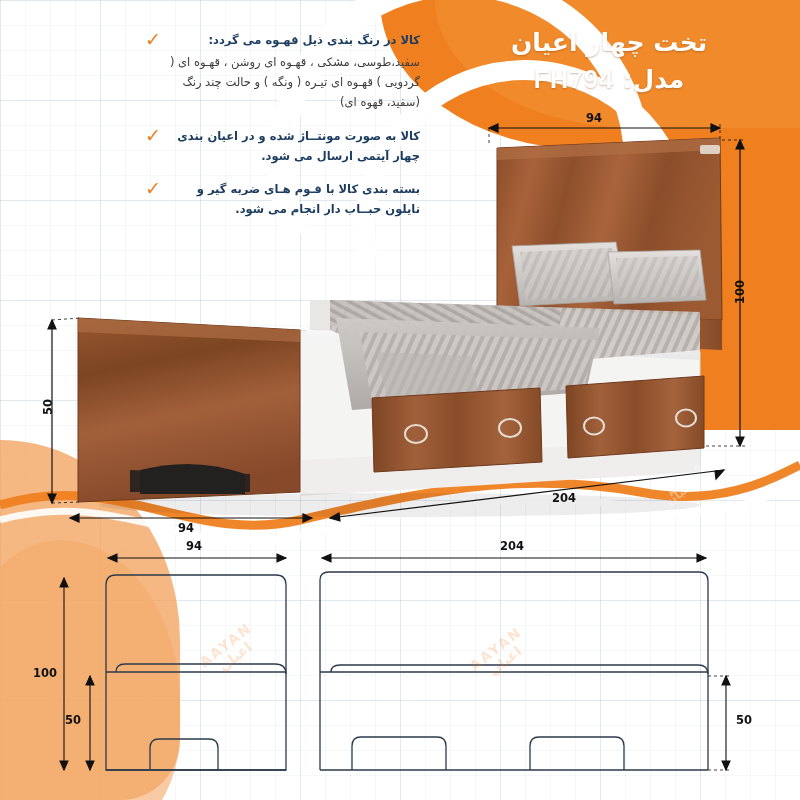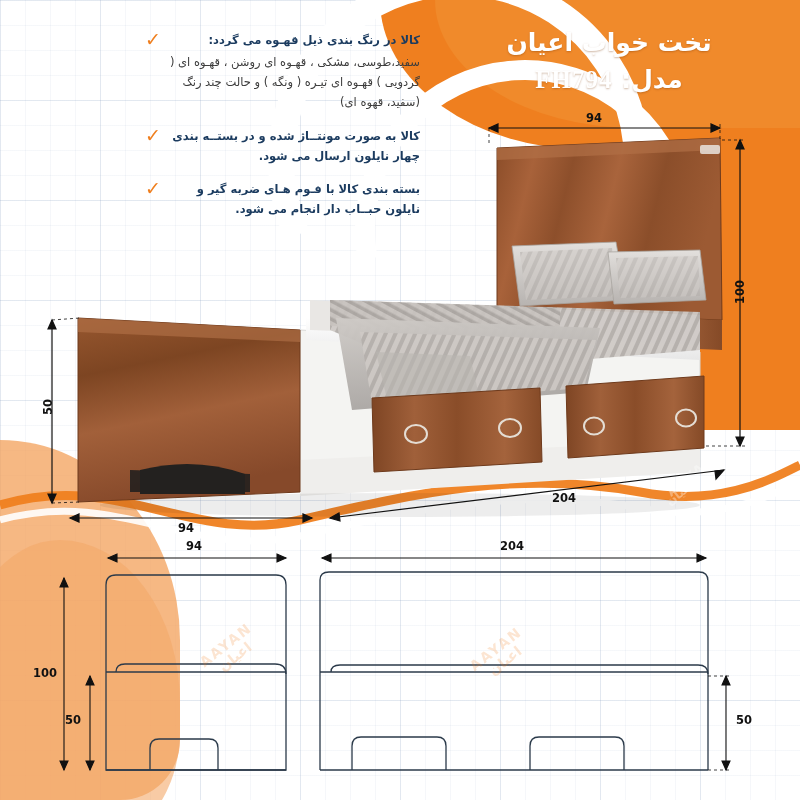--- a/index.html
+++ b/index.html
@@ -72,21 +72,21 @@
   }
 
   
   .title-wrap{
     position:absolute;top:28px;right:26px;width:330px;
     text-align:center;color:#ffffff;
     text-shadow:0 1px 2px rgba(120,55,0,.35);
   }
   .title-main{font-size:25px;font-weight:bold;letter-spacing:.5px;}
   .title-model{font-size:25px;font-weight:bold;margin-top:8px;direction:rtl;}
-  .title-model .mdl{font-family:Liberation Serif, serif;letter-spacing:1px;}
+  .title-model .mdl{font-family:Liberation Sans, sans-serif;letter-spacing:1px;}
 
   
   .bullets{position:absolute;top:30px;right:380px;width:285px;text-align:right;direction:rtl;}
   .bullet-row{display:flex;flex-direction:row-reverse;align-items:flex-start;margin-bottom:13px;}
   .check{
     flex:0 0 auto;margin-right:0;margin-left:9px;width:17px;height:20px;color:#ef7f1f;
     font-size:19px;line-height:18px;font-weight:bold;
   }
   .btext{flex:1 1 auto;font-size:11.5px;line-height:1.75;color:#3c3c3c;}
   .btext .hl{color:#1b3b5f;font-weight:bold;display:block;margin-bottom:2px;}
@@ -124,41 +124,41 @@
     <path d="M0,520 C120,487 190,560 300,536 C420,508 520,487 640,508 C720,523 770,496 800,481" fill="none" stroke="#ffffff" stroke-width="7" opacity="0.9"></path>
   </svg>
 
   <div class="orange-right"></div>
   <div class="orange-top"></div>
   <div class="orange-top2"></div>
   <div class="white-swoosh"></div>
   <div class="white-swoosh2"></div>
 
   <div class="title-wrap">
-    <div class="title-main">تخت خواب اعیان</div>
+    <div class="title-main">تخت چهار اعیان</div>
     <div class="title-model">
       <span>مدل:</span>
       <span class="mdl">FH794</span>
     </div>
   </div>
 
   <div class="bullets">
 
     <div class="bullet-row">
       <div class="check">✓</div>
       <div class="btext">
         <span class="hl">کالا در رنگ بندی ذیل قهـوه می گردد:</span>
         <span>سفید،طوسی، مشکی ، قهـوه ای روشن ، قهـوه ای ( گردویی ) قهـوه ای تیـره ( ونگه ) و حالت چند رنگ (سفید، قهوه ای)</span>
       </div>
     </div>
 
     <div class="bullet-row">
       <div class="check">✓</div>
       <div class="btext">
-        <span class="hl2">کالا به صورت مونتــاژ شده و در بستــه بندی چهار نایلون ارسال می شود.</span>
+        <span class="hl2">کالا به صورت مونتــاژ شده و در اعیان بندی چهار آیتمی ارسال می شود.</span>
       </div>
     </div>
 
     <div class="bullet-row">
       <div class="check">✓</div>
       <div class="btext">
         <span class="hl2">بسته بندی کالا با فـوم هـای ضربه گیر و نایلون حبــاب دار انجام می شود.</span>
       </div>
     </div>
 

